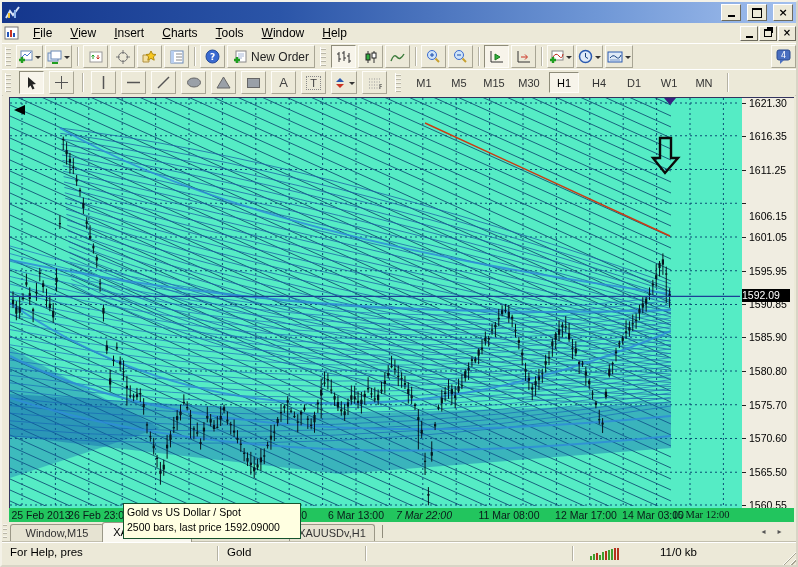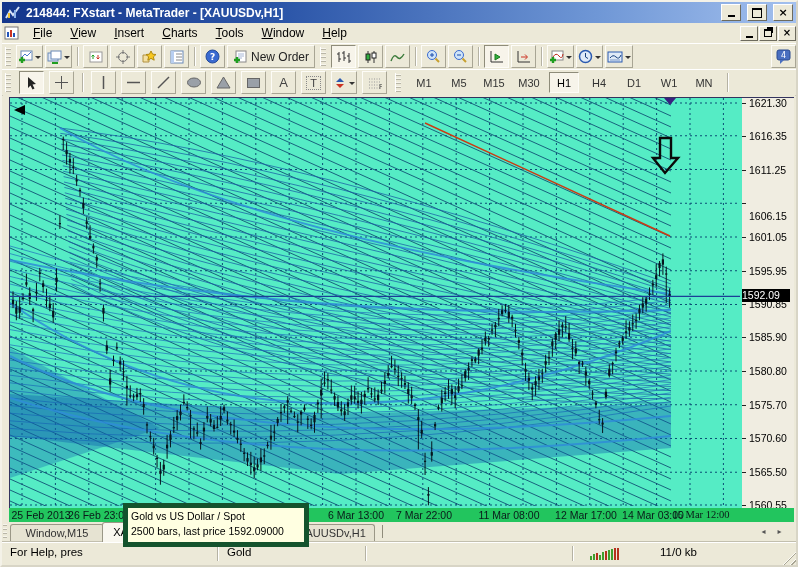--- a/index.html
+++ b/index.html
@@ -59,21 +59,21 @@
     border-top:1px solid #34345e;border-bottom:1px solid #34345e;font-size:10.5px;color:#000;}
   .pl{position:absolute;left:7px;white-space:nowrap;line-height:11px;}
   .ptick{position:absolute;left:0;width:4px;height:1px;background:#222;}
   #ptag{position:absolute;left:0;width:48px;height:13px;background:#000;color:#fff;
     font-size:10.5px;line-height:13px;padding-left:0;}
   .tstrip{position:absolute;left:6px;top:413px;width:785px;height:15px;background:#22c55e;
     font-size:10.5px;color:#0a1a1a;overflow:hidden;}
   .tl{position:absolute;top:1px;transform:translateX(-50%);white-space:nowrap;}
   
   .tooltip{position:absolute;left:123px;top:503px;width:170px;height:32px;background:#ffffe1;
-    border:5px solid #14532d;font-size:10.5px;line-height:15px;padding:1px 3px;z-index:60;
+    border:1px solid #14532d;font-size:10.5px;line-height:15px;padding:1px 3px;z-index:60;
     color:#000;white-space:nowrap;overflow:hidden;}
   
   .tabsrow{position:absolute;left:2px;top:522px;right:2px;height:19px;background:#ECE9D8;}
   .tgrip{position:absolute;left:1px;top:2px;width:4px;height:14px;
     background:repeating-linear-gradient(0deg,#b9b6a7 0 1px,#f7f5ec 1px 2px,transparent 2px 4px);}
   .tab{position:absolute;top:2px;height:16px;text-align:center;font-size:11px;color:#333;
     background:#e6e3d2;border:1px solid #9a9786;border-bottom:none;
     border-radius:3px 3px 0 0;line-height:16px;overflow:hidden;white-space:nowrap;}
   .tab.active{top:0;height:19px;background:#f9f7ef;color:#000;line-height:19px;z-index:2;}
   .tabsep{position:absolute;left:380px;top:3px;width:1px;height:13px;background:#8f8c7b;}
@@ -94,21 +94,20 @@
 <body>
 
 <div class="frame"></div>
 
 <div class="titlebar">
   <svg width="16" height="14" viewBox="0 0 16 14">
     <path d="M1 12 L5 5 L8 9 L14 1" stroke="#d8e4f8" stroke-width="2" fill="none"></path>
     <rect x="3" y="7" width="2" height="5" fill="#f0c030"></rect>
     <rect x="9" y="4" width="2" height="8" fill="#8fb5ea"></rect>
   </svg>
-  <span>214844: FXstart - MetaTrader - [XAUUSDv,H1]</span>
   <span class="spacer"></span>
   <span class="wbtn">
       <span class="g-min"></span>
     </span>
   <span class="wbtn">
       <span class="g-max"></span>
     </span>
   <span class="wbtn g-close">
       <span>×</span>
     </span>
@@ -970,21 +969,21 @@
       <div class="pl" style="top: 369.245px;">1565.50</div>
       <span class="ptick" style="top: 374.245px;"></span>
       <div class="pl" style="top: 402.001px;">1560.55</div>
       <span class="ptick" style="top: 407.001px;"></span>
     </div>
   <div class="tstrip" id="tstrip">
       <div class="tl" style="left: 32px;">25 Feb 2013</div>
       <div class="tl" style="left: 90px;">26 Feb 23:00</div>
       <div class="tl" style="left: 270px;">5 Mar 04:00</div>
       <div class="tl" style="left: 347px;">6 Mar 13:00</div>
-      <div class="tl" style="left: 415px;">7 Mar 22:00</div>
+      <div class="tl" style="left: 415px; font-style: italic;">7 Mar 22:00</div>
       <div class="tl" style="left: 500px;">11 Mar 08:00</div>
       <div class="tl" style="left: 577px;">12 Mar 17:00</div>
       <div class="tl" style="left: 644px;">14 Mar 03:00</div>
       <div class="tl" style="left: 692px; font-family: Liberation Serif, serif;">15 Mar 12:00</div>
     </div>
 </div>
 
 <div class="tooltip">
   <div>Gold vs US Dollar / Spot</div>
   <div>2500 bars, last price 1592.09000</div>

